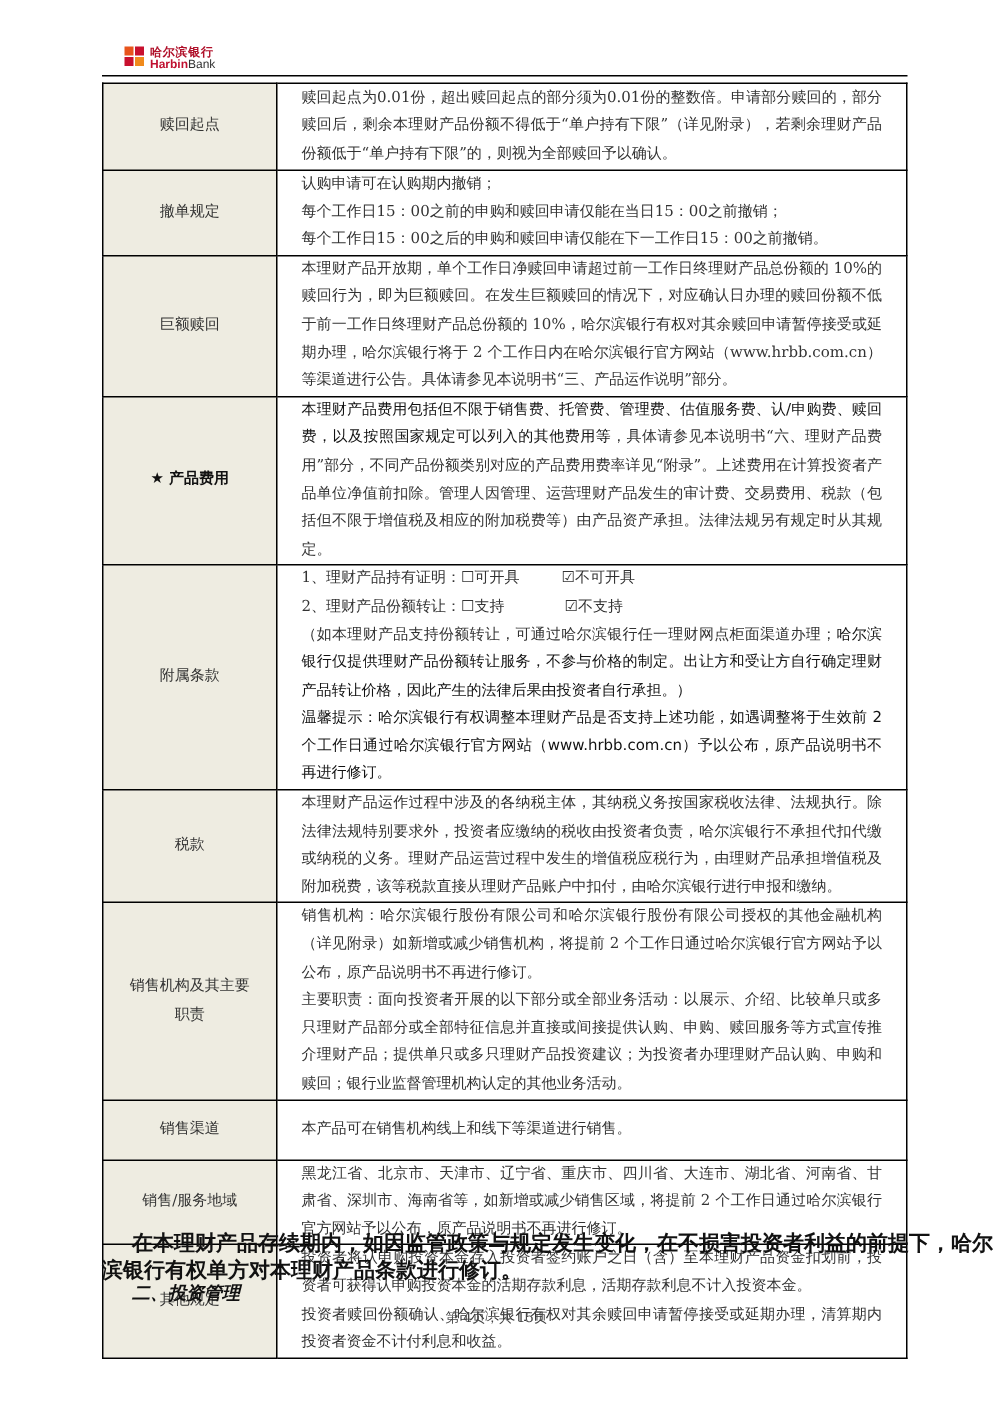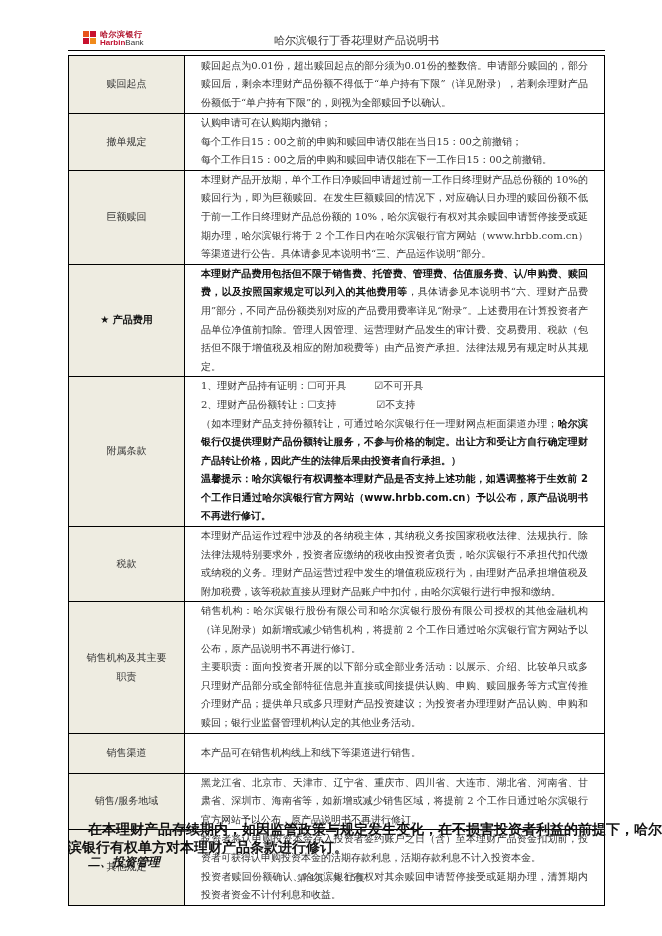--- a/index.html
+++ b/index.html
@@ -10,42 +10,41 @@
   .logo-mark span{position:absolute;width:6px;height:6px;}
   .logo-cn{position:absolute;left:17px;top:1px;font-size:8px;font-weight:bold;color:#b0102a;letter-spacing:0.5px;font-family:"DejaVu Sans",sans-serif;white-space:nowrap;}
   .logo-en{position:absolute;left:17px;top:10px;font-size:8px;font-family:"Liberation Sans",sans-serif;color:#333;white-space:nowrap;}
   .logo-en b{color:#c01030;}
   .doc-title{position:absolute;left:0;width:100%;top:5px;text-align:center;font-size:11px;color:#333;padding-left:40px;box-sizing:border-box;}
   table.main{position:absolute;left:68px;top:55px;width:537px;border-collapse:collapse;table-layout:fixed;}
   table.main td{border:1px solid #000;font-size:10px;line-height:18.6px;vertical-align:middle;padding:0 16px;}
   td.label{width:83px;background:#eeece1;text-align:center;color:#333;margin-top:47px;}
   td.label.bold{font-weight:bold;font-family:"DejaVu Sans",sans-serif;color:#111;}
   td.content{color:#333;text-align:justify;}
-  .b{font-weight:bold;color:#111;font-family:"DejaVu Sans",sans-serif;}
+  .b{font-weight:normal;color:#111;font-family:"DejaVu Sans",sans-serif;}
   .line{display:block;}
   .cb-gap{display:inline-block;width:28px;}
   .after{position:absolute;left:68px;top:820px;width:601px;font-size:14px;line-height:18px;font-weight:bold;font-family:"DejaVu Sans",sans-serif;color:#111;text-indent:20px;}
   .section{position:absolute;left:88px;top:854px;font-size:12px;font-weight:bold;font-family:"DejaVu Sans",sans-serif;color:#111;font-style:italic;}
   .footer{position:absolute;left:0;width:662px;top:872px;text-align:center;font-size:9px;color:#444;}
 </style>
 </head>
 <body>
 
 <div class="header">
   <div class="logo">
     <div class="logo-mark">
       <span style="left:0;top:0;background:#e8541c;"></span>
       <span style="left:7px;top:0;background:#c8102e;"></span>
       <span style="left:0;top:7px;background:#c8102e;"></span>
       <span style="left:7px;top:7px;background:#f08a1c;"></span>
     </div>
     <div class="logo-cn">哈尔滨银行</div>
     <div class="logo-en"><b>Harbin</b><span>Bank</span></div>
   </div>
-  <div class="doc-title">哈尔滨银行丁香花理财产品说明书</div>
 </div>
 
 <table class="main">
   <tbody>
       <tr style="height:58px;">
     <td class="label">赎回起点</td>
     <td class="content">
       <span class="line">赎回起点为0.01份，超出赎回起点的部分须为0.01份的整数倍。申请部分赎回的，部分赎回后，剩余本理财产品份额不得低于“单户持有下限”（详见附录），若剩余理财产品份额低于“单户持有下限”的，则视为全部赎回予以确认。</span>
     </td>
   </tr>

